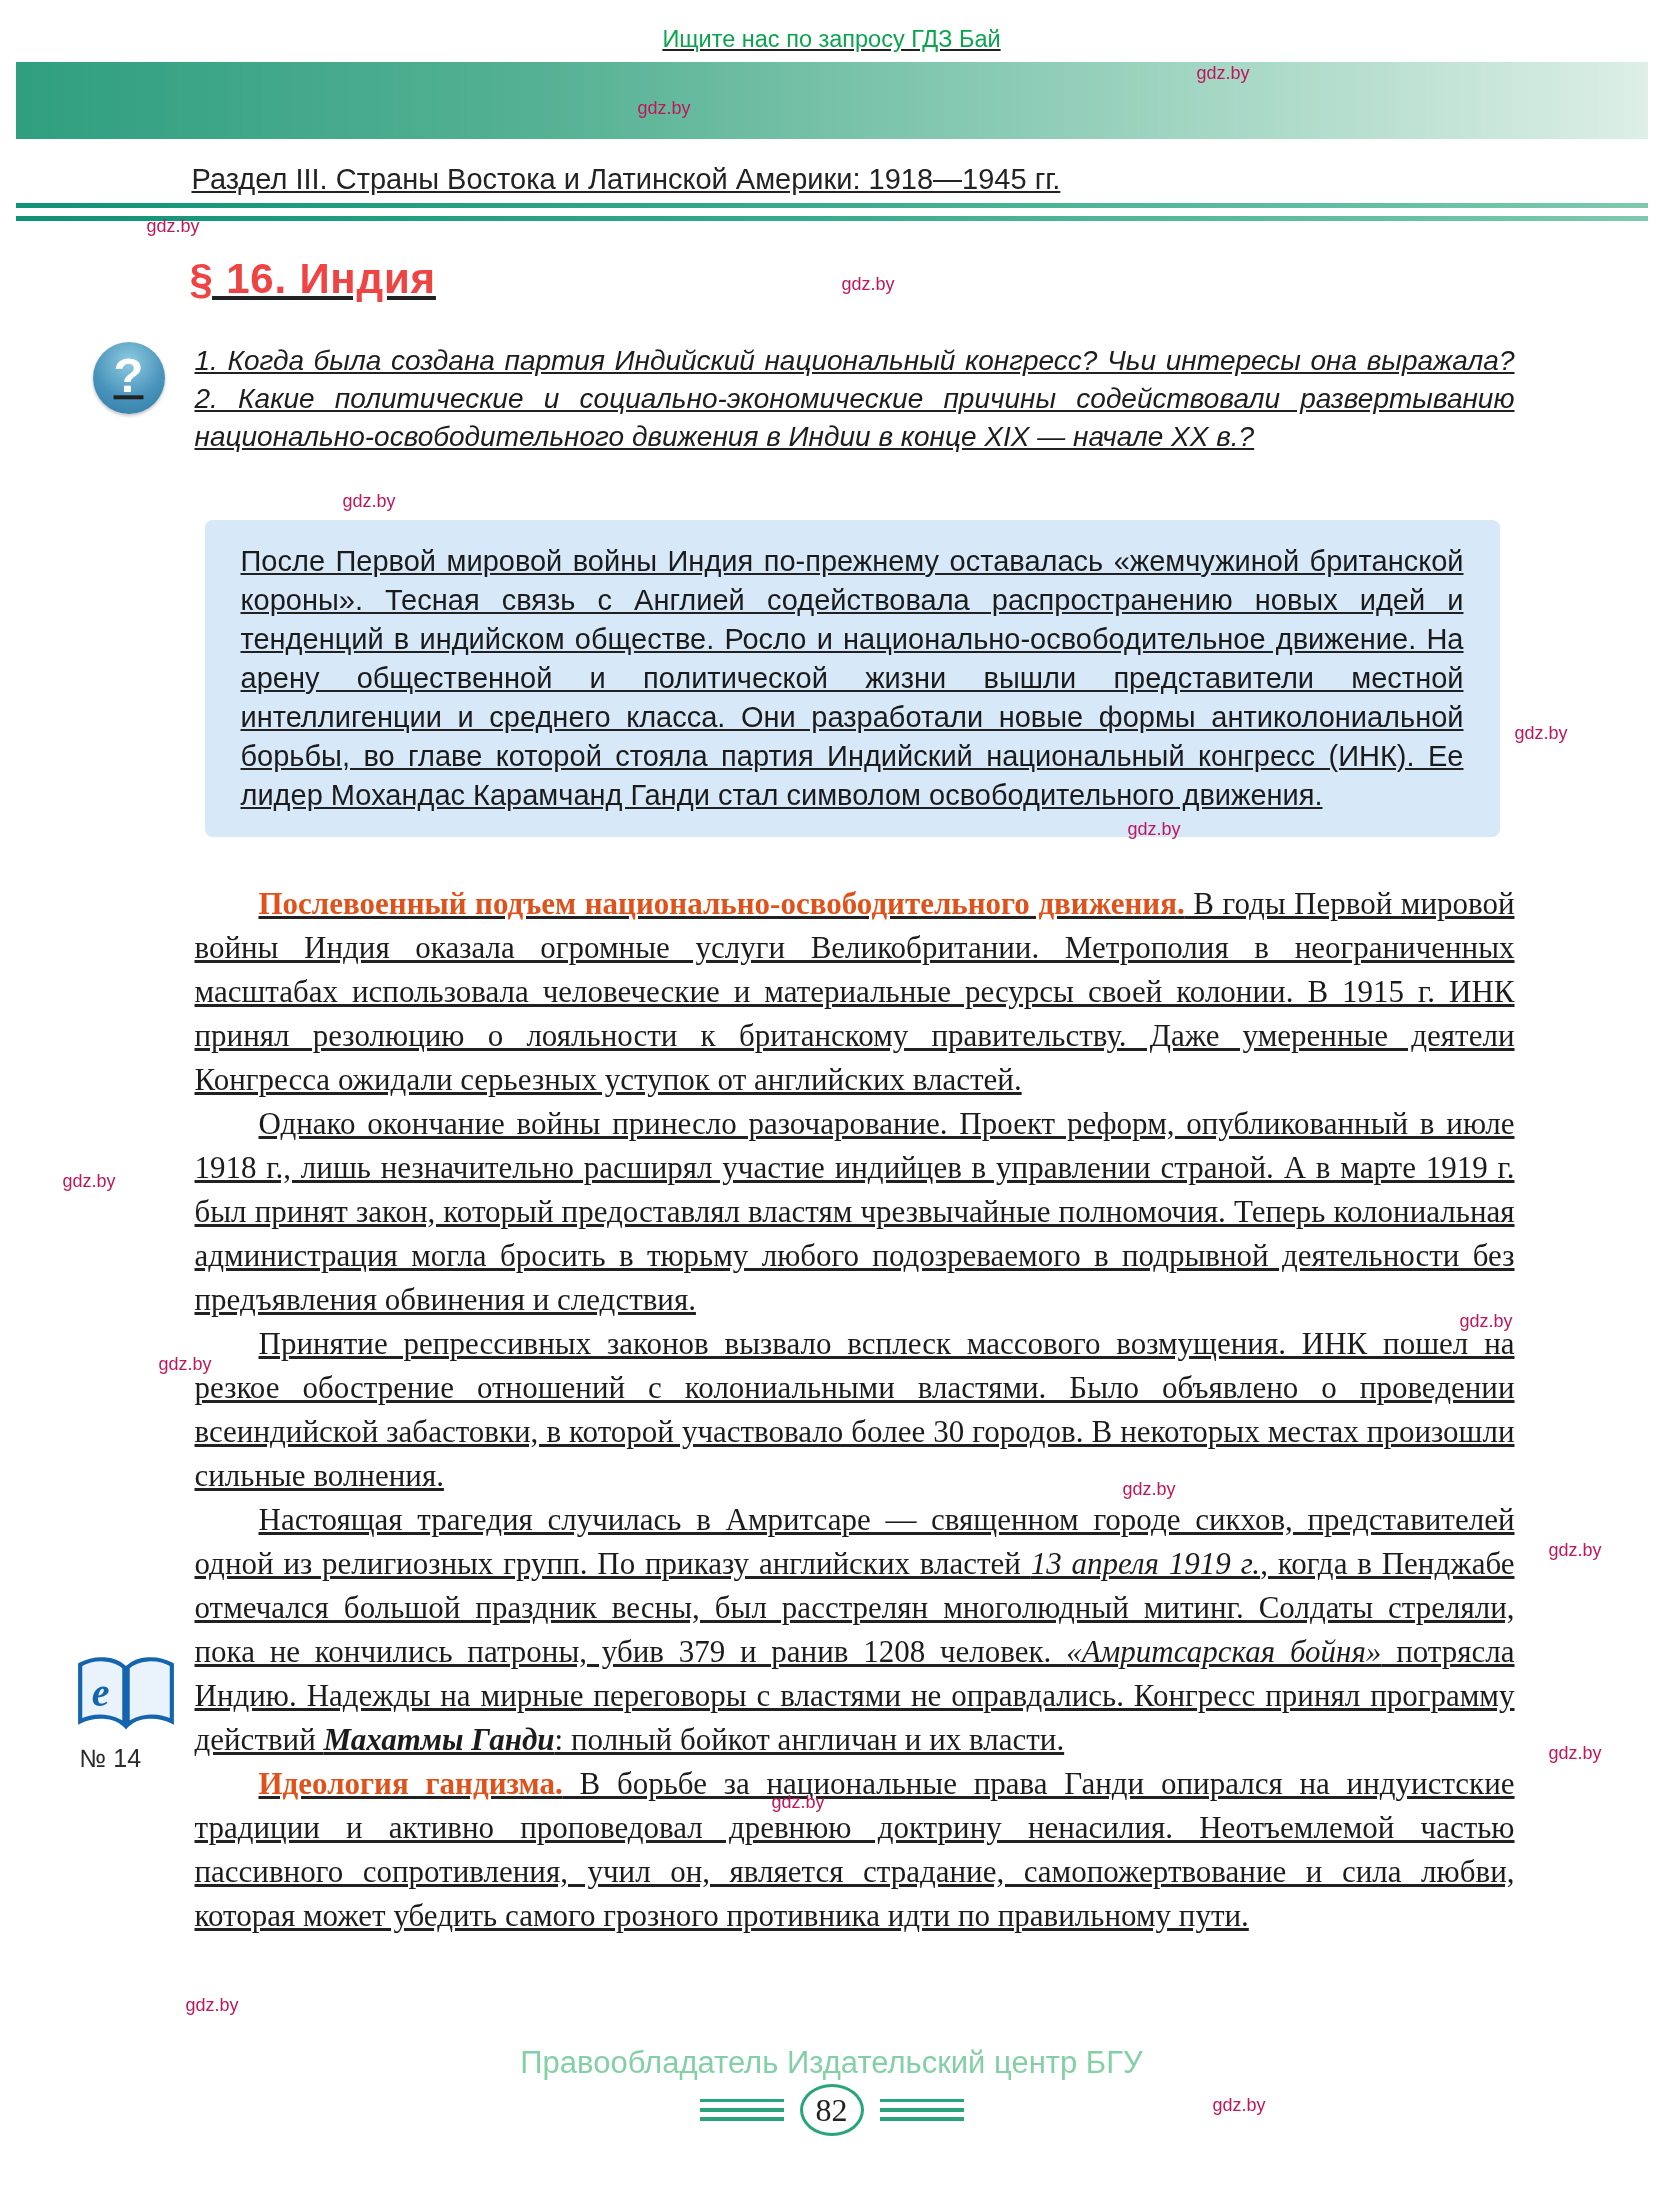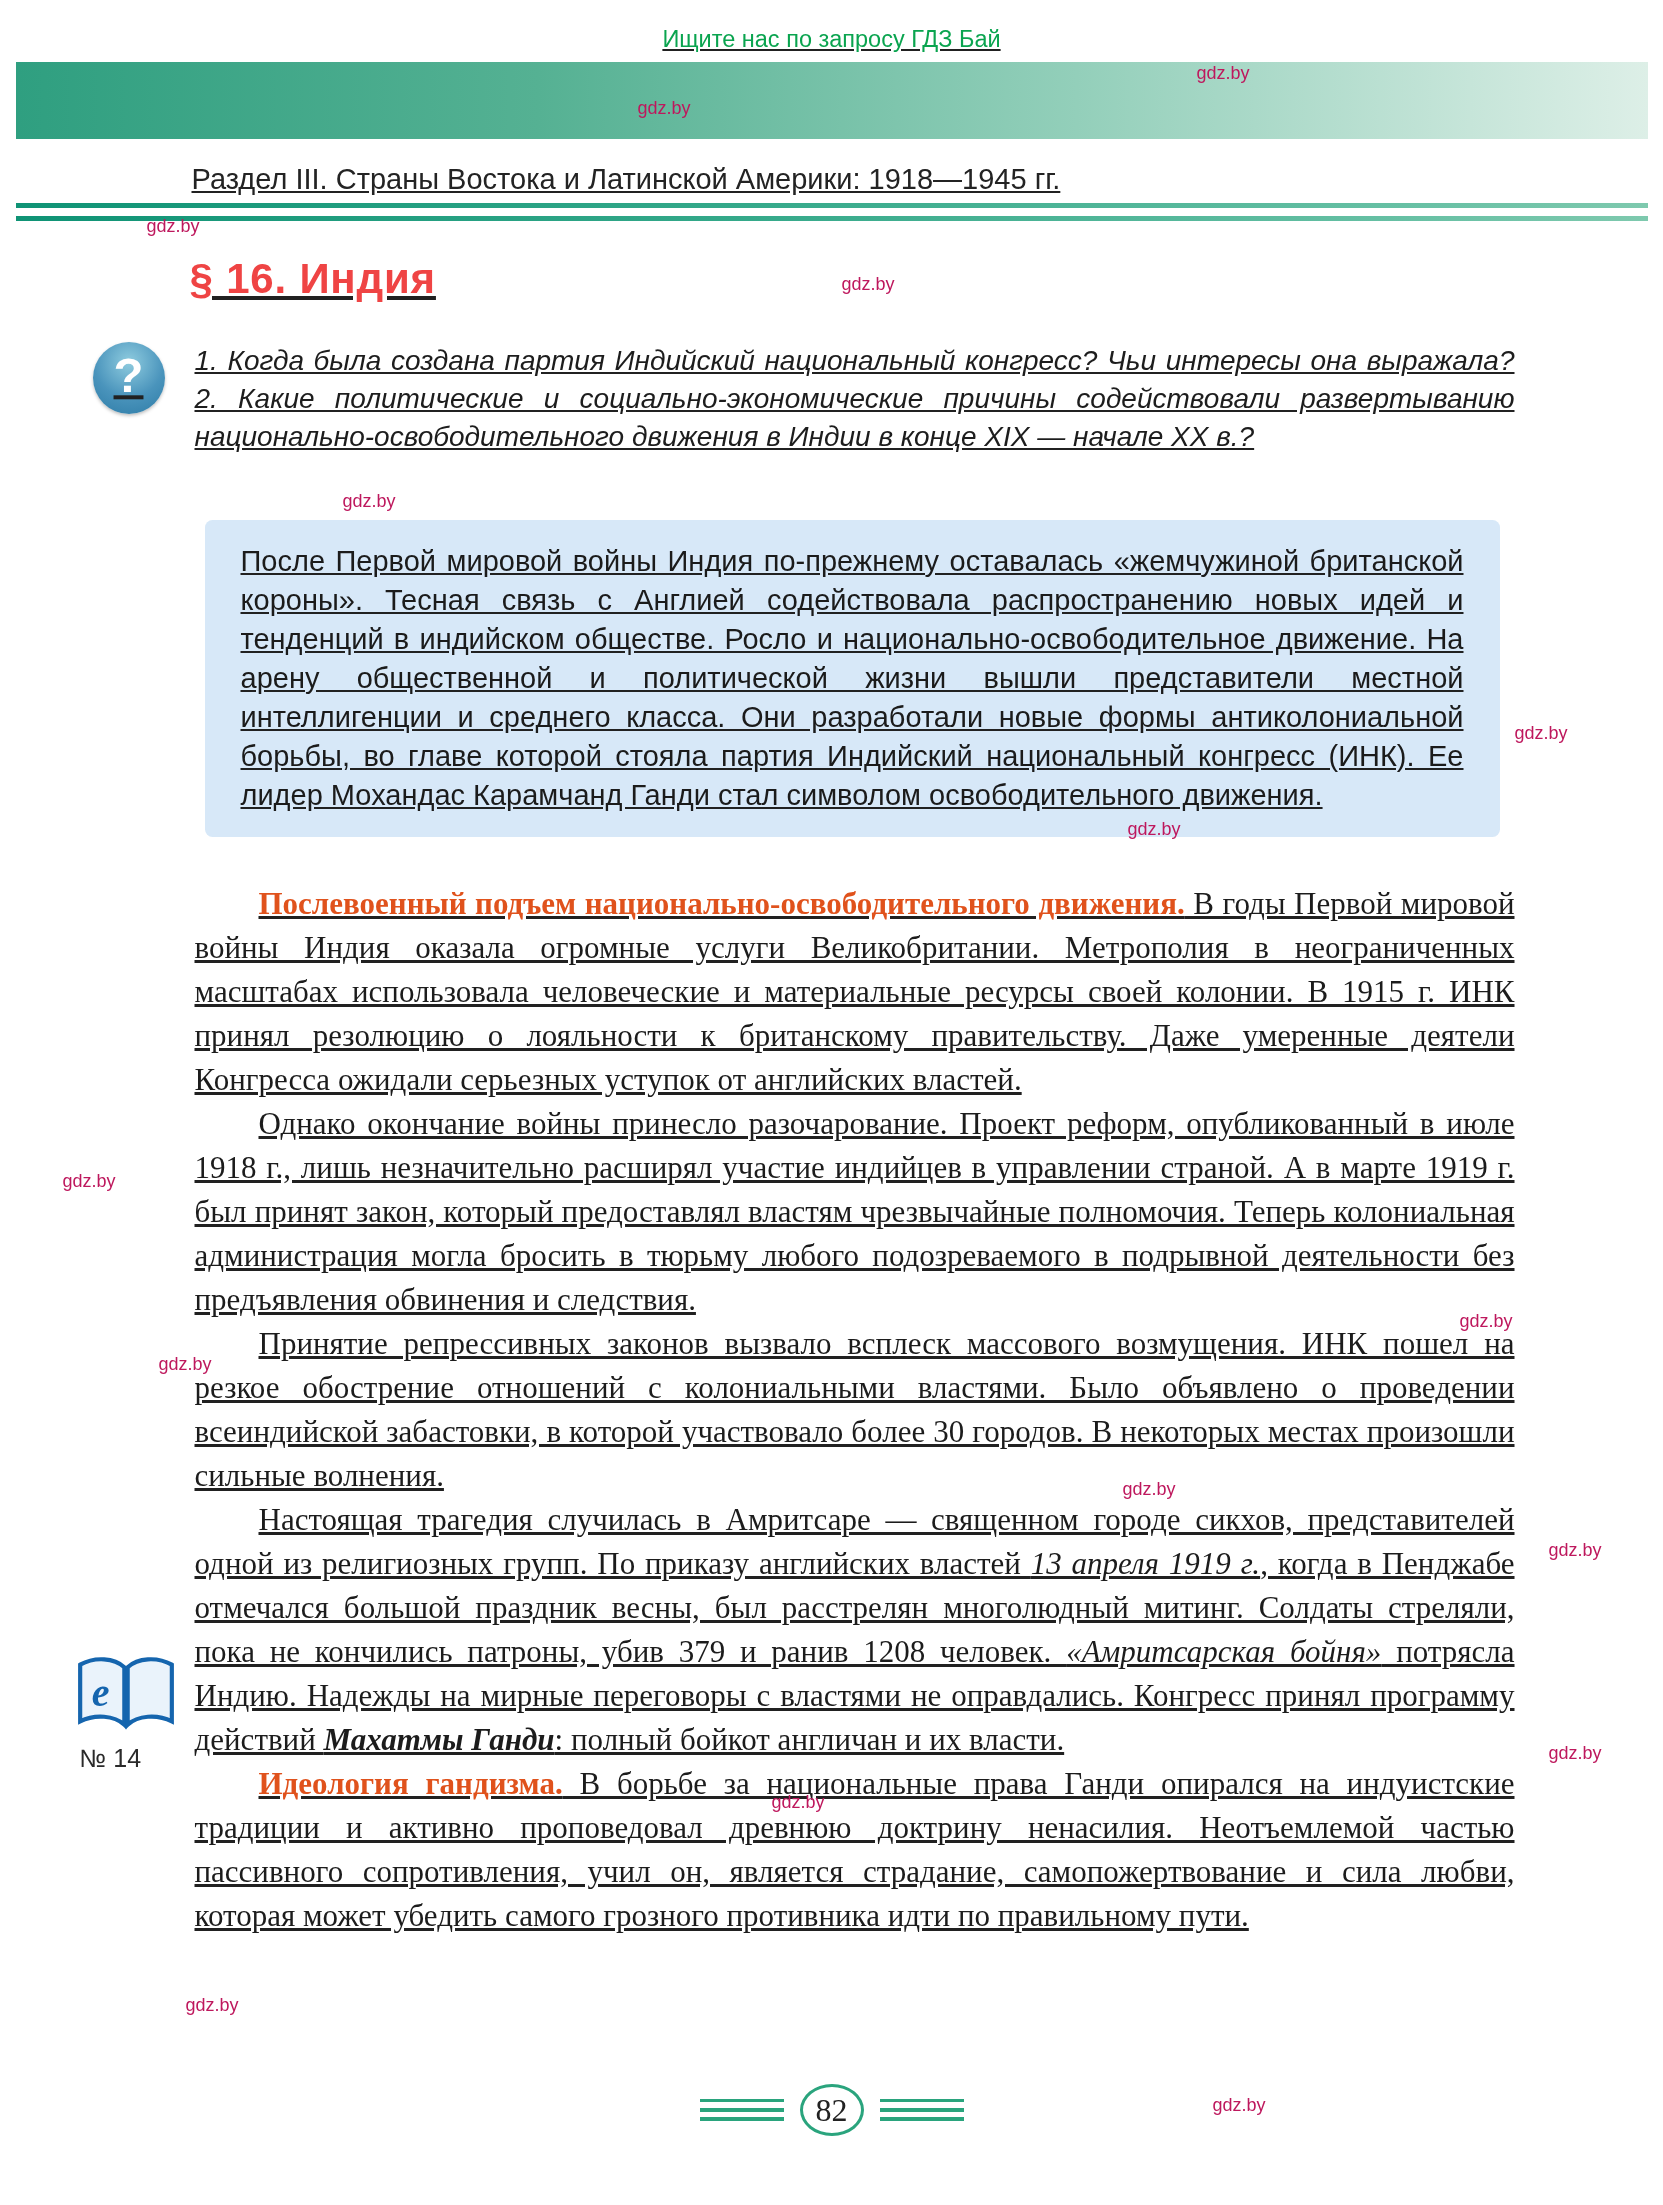--- a/index.html
+++ b/index.html
@@ -106,20 +106,21 @@
 
   <div class="workbook">
     <svg width="102" height="80" viewBox="0 0 122 96">
       <path d="M6 14 C24 4 47 6 59 17 L59 86 C47 75 24 73 6 82 Z" fill="#eaf3fb" stroke="#1565ae" stroke-width="5"></path>
       <path d="M116 14 C98 4 75 6 63 17 L63 86 C75 75 98 73 116 82 Z" fill="#eaf3fb" stroke="#1565ae" stroke-width="5"></path>
       <text x="20" y="64" font-size="48" font-weight="bold" font-style="italic" fill="#1565ae" font-family="Liberation Serif, serif">e</text>
     </svg>
     <div class="ex-num">№ 14</div>
   </div>
 
+  <div class="copyright">Правообладатель Издательский центр БГУ</div>
 
   <div class="pagebar">
     <div class="deco-lines"></div>
     <div class="page-oval">82</div>
     <div class="deco-lines"></div>
   </div>
 
 
   <span class="wm" style="left:1181px; top:47px;">gdz.by</span>
   <span class="wm" style="left:622px;  top:82px;">gdz.by</span>

